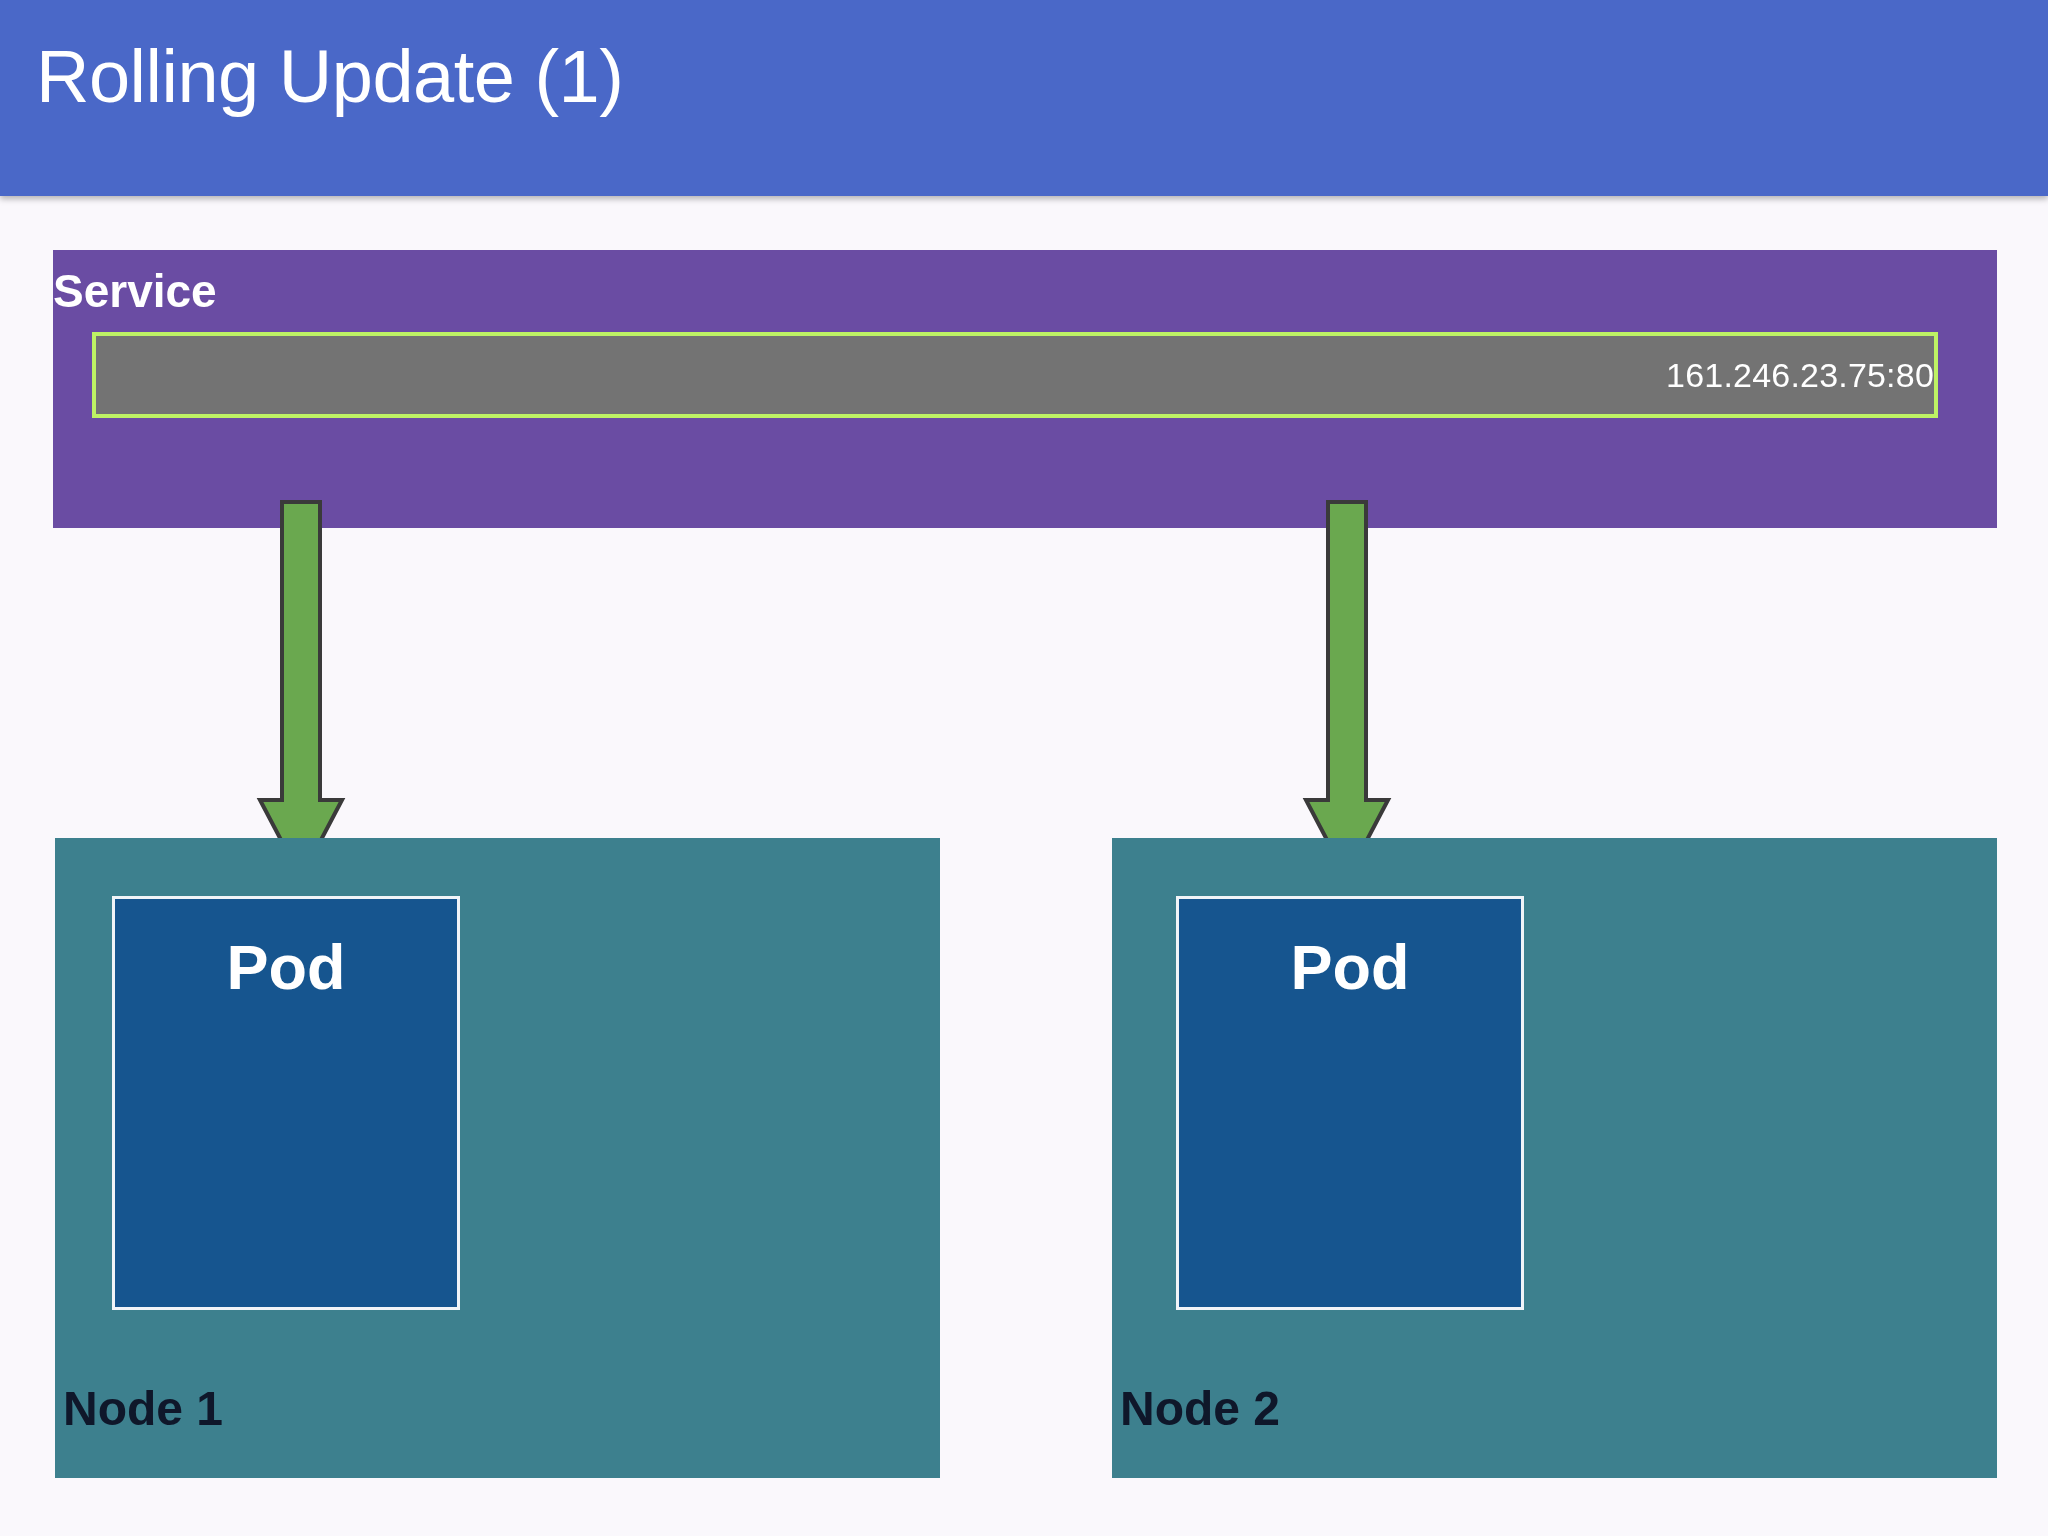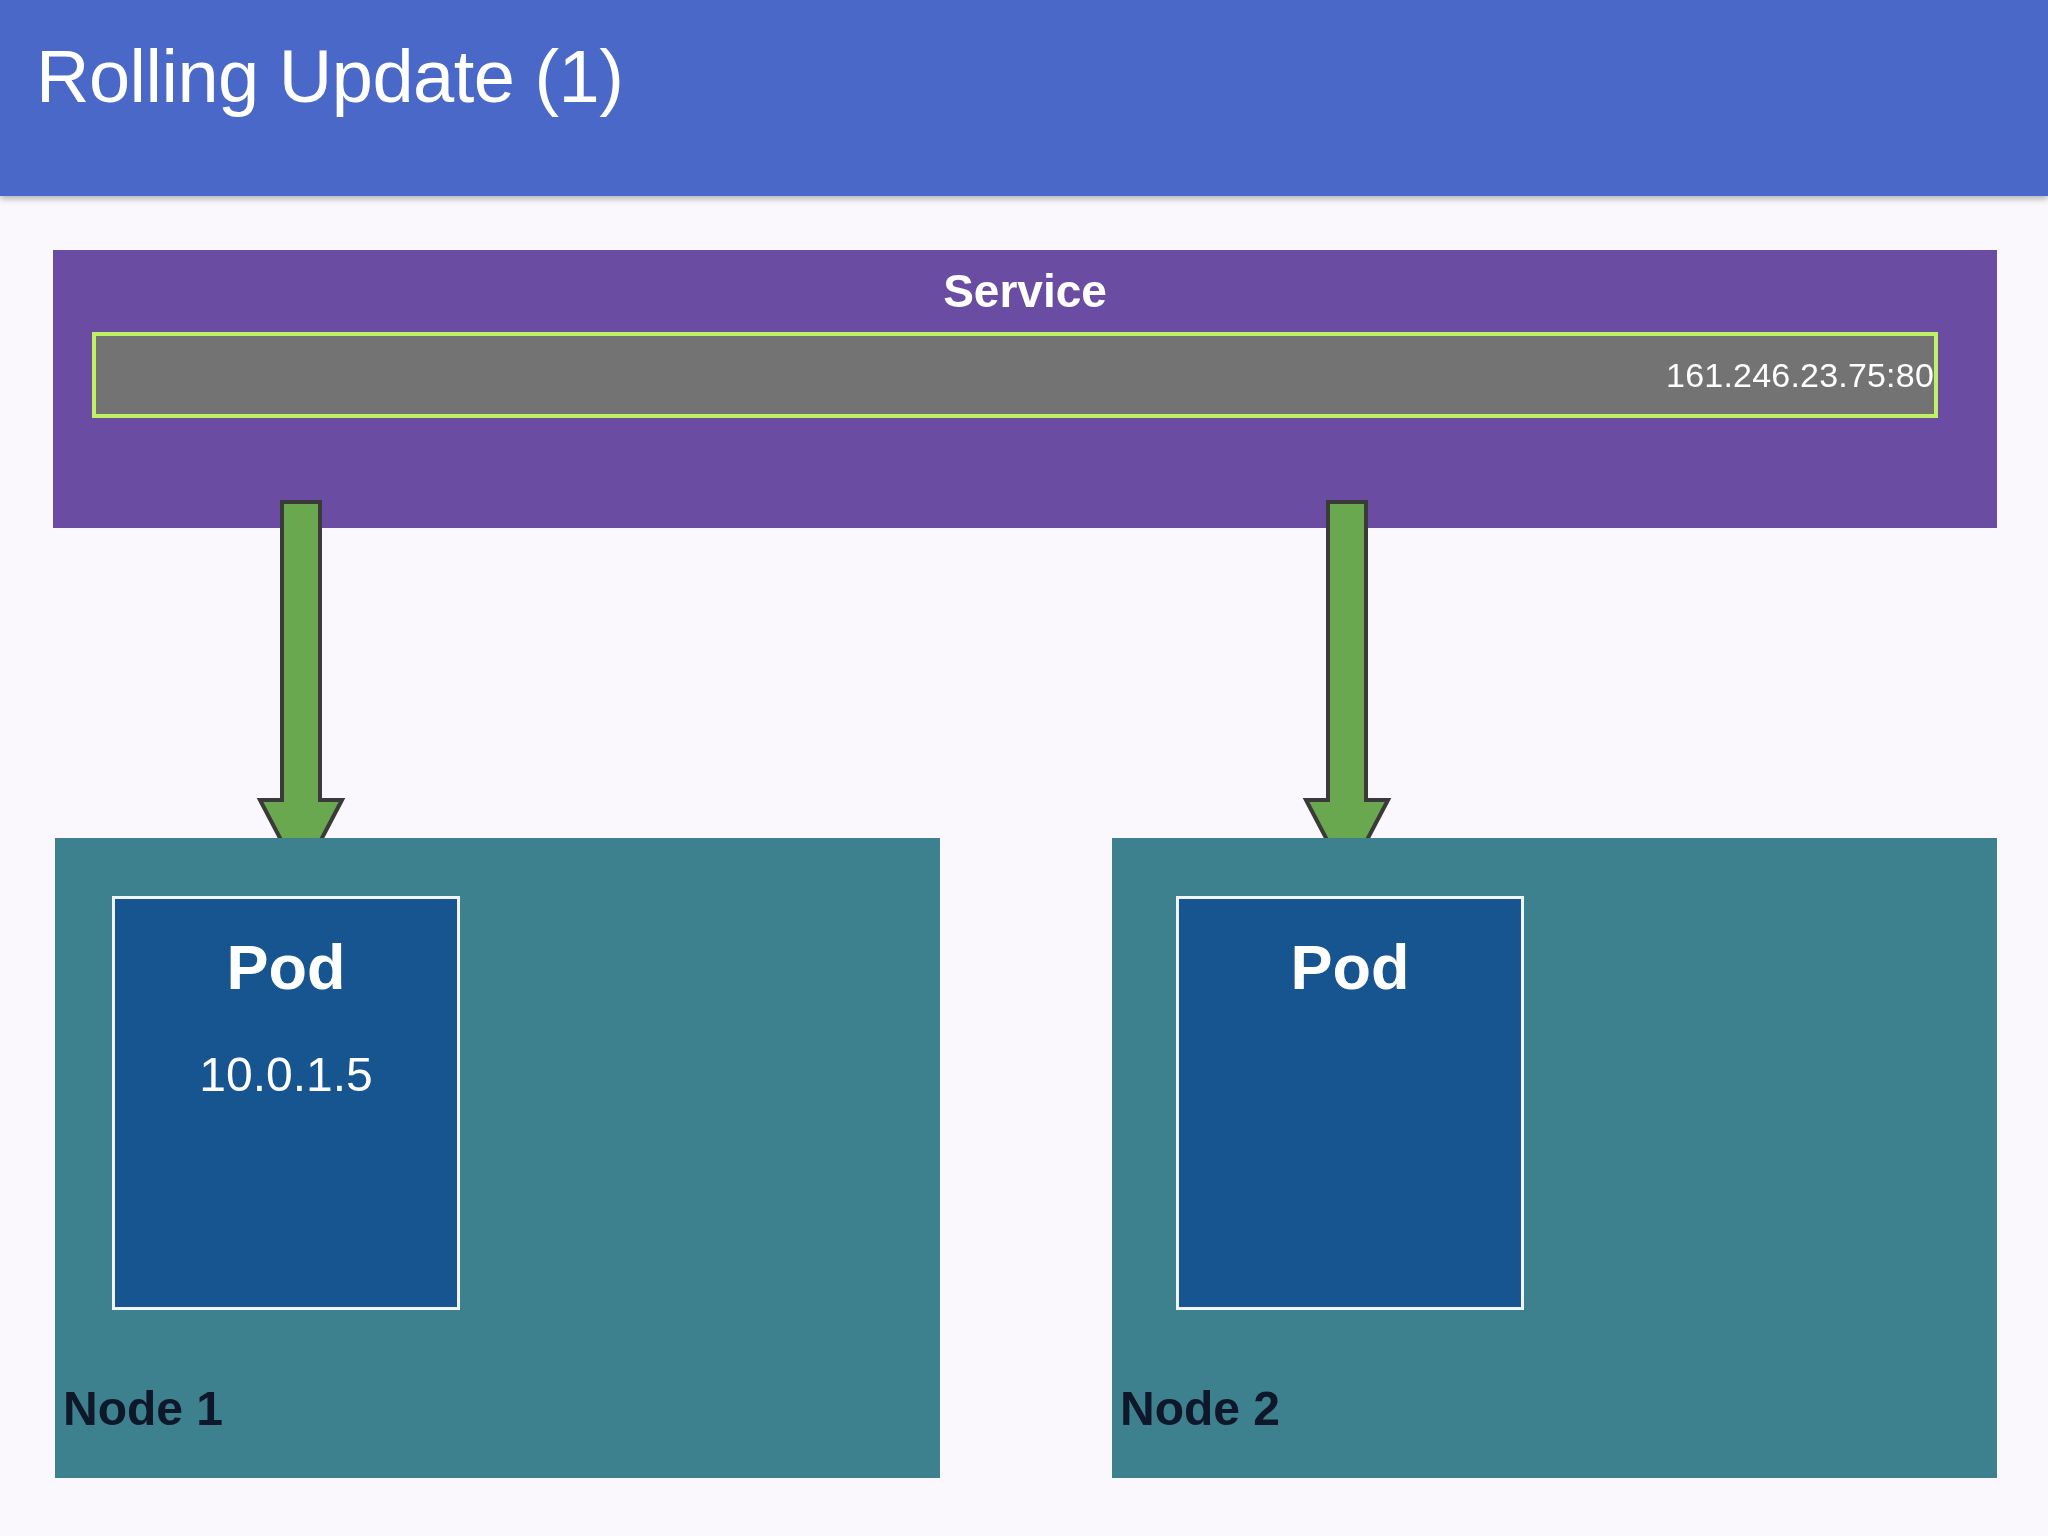--- a/index.html
+++ b/index.html
@@ -55,21 +55,20 @@
     top: 54px;         
     width: 1944px;
     height: 278px;     
     background: #6a4ca3;
   }
   #service-title {
     position: absolute;
     left: 0;
     top: 14px;
     width: 100%;
-    text-align: center;
     font-size: 46px;
     font-weight: bold;
     color: #ffffff;
   }
   #service-ip-box {
     position: absolute;
     left: 39px;        
     top: 82px;         
     width: 1846px;
     height: 86px;
@@ -172,21 +171,20 @@
     <polygon points="26,2 64,2 64,300 86,300 45,378 4,300 26,300" fill="#6aa84f" stroke="#3a3a3a" stroke-width="4" stroke-linejoin="miter"></polygon>
   </svg>
 
   <svg class="flow-arrow" id="arrow-to-node-2" viewBox="0 0 90 382" preserveAspectRatio="none">
     <polygon points="26,2 64,2 64,300 86,300 45,378 4,300 26,300" fill="#6aa84f" stroke="#3a3a3a" stroke-width="4" stroke-linejoin="miter"></polygon>
   </svg>
 
   <div class="node-box" id="node-box-1">
     <div class="pod-box" id="pod-box-1">
       <div class="pod-title">Pod</div>
-      <div class="pod-ip">10.0.1.5</div>
     </div>
     <div class="node-label">Node 1</div>
   </div>
 
   <div class="node-box" id="node-box-2">
     <div class="pod-box" id="pod-box-2">
       <div class="pod-title">Pod</div>
     </div>
     <div class="node-label">Node 2</div>
   </div>

